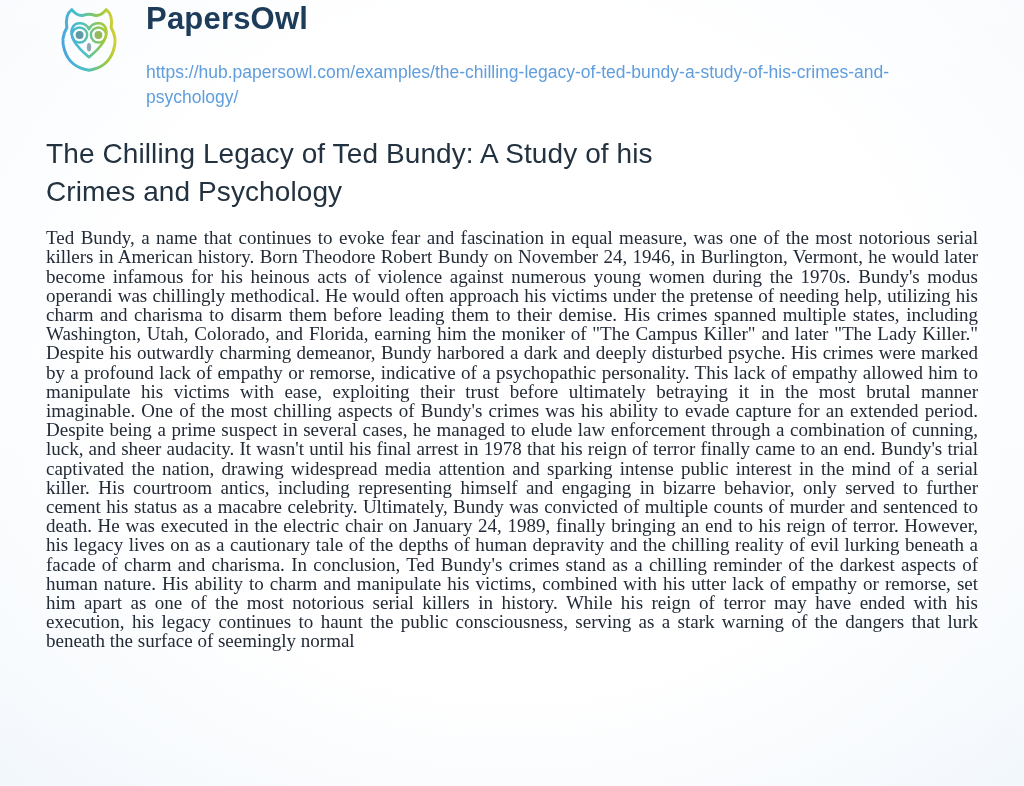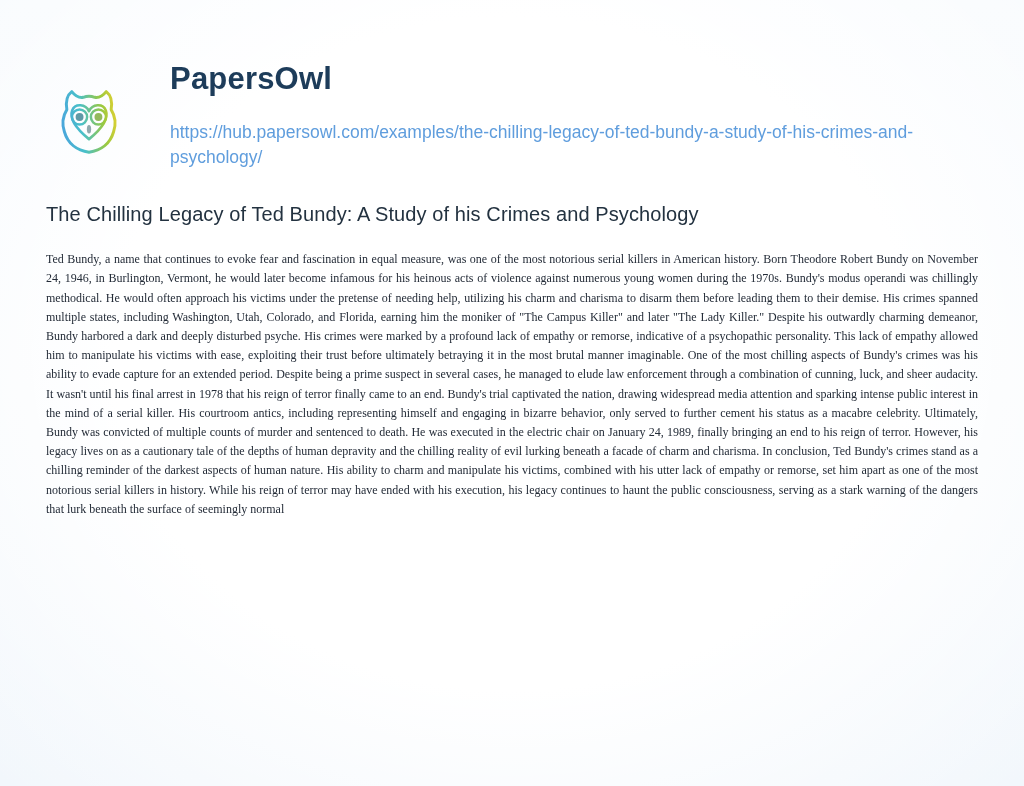--- a/index.html
+++ b/index.html
@@ -12,23 +12,22 @@
   .page {
     width: 1024px;
     height: 786px;
     background:
       radial-gradient(ellipse at 50% 45%, #ffffff 55%, rgba(255,255,255,0) 100%),
       linear-gradient(180deg, #f8fbfe 0%, #f2f7fc 100%);
     padding: 0 46px;
   }
   .header {
     display: flex;
-    align-items: flex-end;
-    padding-top: 60px;
-    gap: 40px;
+    align-items: flex-start;
+    gap: 16px;
   }
   .logo-wrap {
     width: 82px;
     height: 88px;
     flex: 0 0 auto;
     margin-left: 2px;
   }
   .logo-wrap svg { width: 100%; height: 100%; }
   .header-text { padding-top: 2px; }
   .brand {
@@ -47,30 +46,30 @@
     color: #5f9ddd;
     text-decoration: none;
     overflow-wrap: break-word;
     word-break: break-word;
   }
   .article-title {
     margin-top: 25px;
     max-width: 680px;
     font-family: "Liberation Sans", sans-serif;
     font-weight: 400;
-    font-size: 20px;
+    font-size: 28px;
     line-height: 38px;
     color: #233240;
     letter-spacing: 0.1px;
   }
   .article-body {
     margin-top: 17px;
     width: 932px;
     font-family: "Liberation Serif", serif;
-    font-size: 12px;
+    font-size: 19px;
     line-height: 19.2px;
     color: #232b37;
     text-align: justify;
   }
 </style>
 </head>
 <body>
 
 <div class="page">
 

